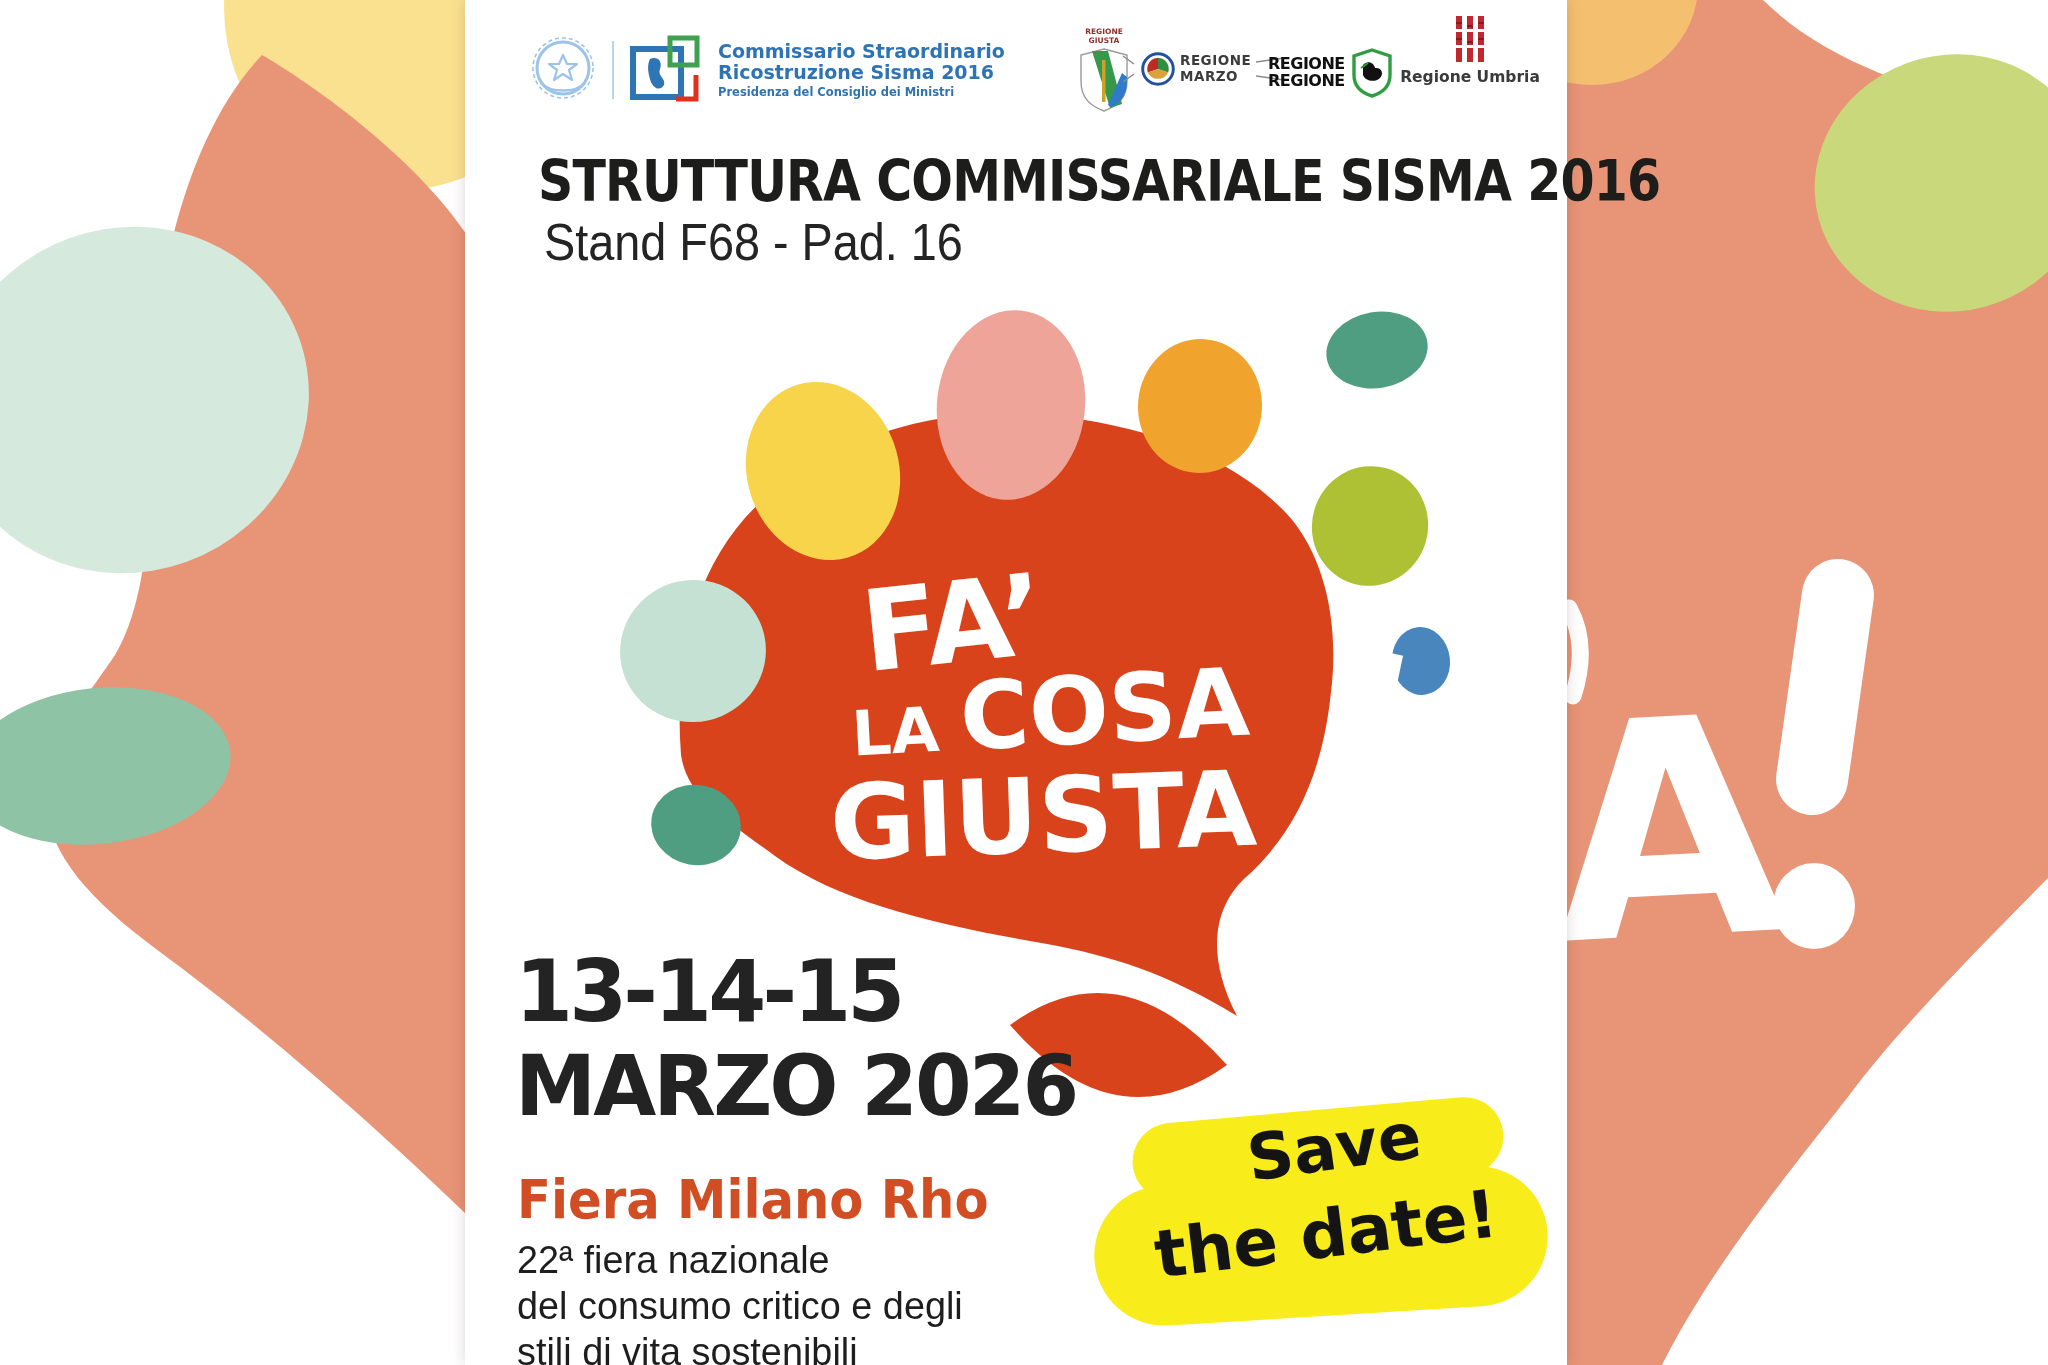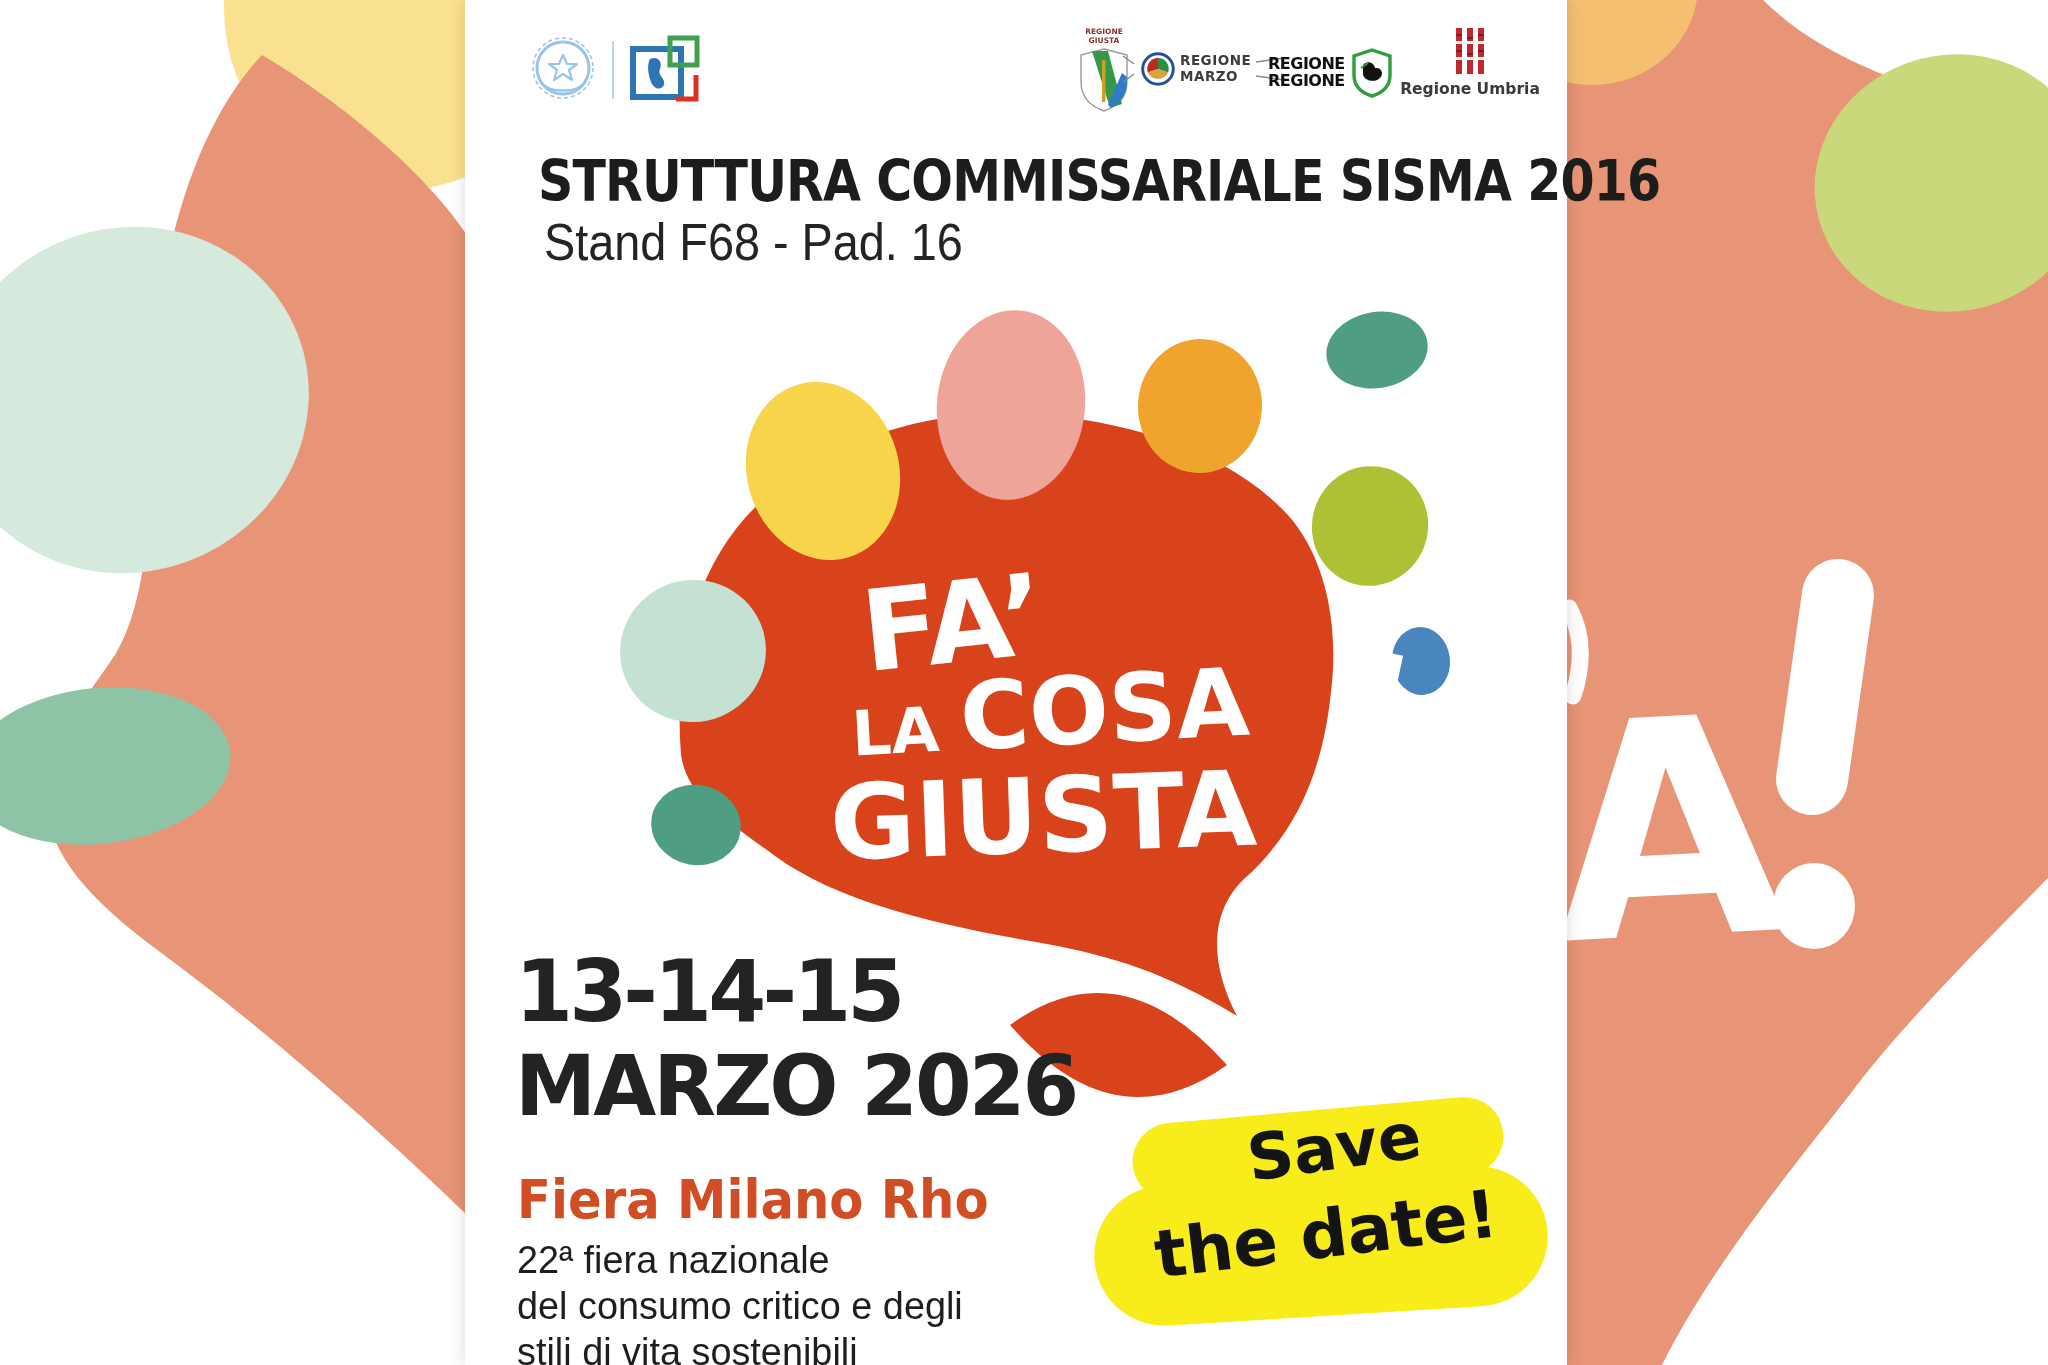--- a/index.html
+++ b/index.html
@@ -15,21 +15,21 @@
   .inst-divider{width:2px;height:58px;background:#b9d4ec;}
   .inst-text{color:#2e74b5;line-height:1.12;}
   .inst-l1,.inst-l2{font-size:19px;font-weight:bold;letter-spacing:0;}
   .inst-l3{font-size:11.5px;font-weight:bold;margin-top:3px;}
   .reg-label{font-size:7.5px;font-weight:bold;color:#8c2f2f;text-align:center;line-height:1.15;}
   .abruzzo{left:1072px;top:28px;width:64px;display:flex;flex-direction:column;align-items:center;gap:2px;}
   .lazio{left:1122px;top:52px;display:flex;align-items:center;gap:5px;}
   .lazio-text{font-size:13.5px;font-weight:bold;color:#3c3c3c;line-height:1.18;letter-spacing:.5px;}
   .marche{left:1268px;top:48px;display:flex;align-items:center;gap:6px;}
   .marche-text{font-size:16px;font-weight:bold;color:#101010;line-height:1.05;letter-spacing:-.5px;text-align:left;}
-  .umbria{left:1400px;top:28px;width:140px;display:flex;flex-direction:column;align-items:center;gap:4px;}
+  .umbria{left:1400px;top:16px;width:140px;display:flex;flex-direction:column;align-items:center;gap:4px;}
   .umbria-text{font-size:15.5px;font-weight:bold;color:#3a3a3a;}
   
   .title{left:538px;top:148px;font-size:57px;font-weight:bold;color:#1d1d1b;
          letter-spacing:-1px;transform:scaleX(.86);transform-origin:left top;white-space:nowrap;}
   .stand{left:544px;top:212px;font-size:52px;font-weight:400;color:#242424;
          transform:scaleX(.9);transform-origin:left top;white-space:nowrap;
          font-family:"Liberation Sans",sans-serif;}
   
   .dates1{left:515px;top:941px;font-size:86px;font-weight:bold;color:#232323;letter-spacing:-4px;
           transform:scaleX(.97);transform-origin:left top;white-space:nowrap;}
@@ -92,20 +92,25 @@
       <path d="M35 20 L39 29 L49 29 L41 35 L44 45 L35 39 L26 45 L29 35 L21 29 L31 29 Z" fill="none" stroke="#9cc3e8" stroke-width="2.2" stroke-linejoin="round"></path>
       <path d="M 13 48 C 22 58, 48 58, 57 48" fill="none" stroke="#9cc3e8" stroke-width="2.5"></path>
     </svg>
     <div class="inst-divider"></div>
     <svg width="76" height="74" viewBox="0 0 76 74">
       <rect x="5" y="16" width="48" height="48" fill="#ffffff" stroke="#2e75b6" stroke-width="6"></rect>
       <path d="M 22 26 C 29 23, 35 28, 32 36 C 29 43, 38 45, 36 52 C 32 59, 24 55, 22 46 C 20 39, 19 32, 22 26 Z" fill="#2e75b6"></path>
       <rect x="42" y="5" width="27" height="27" fill="none" stroke="#3fa14f" stroke-width="5"></rect>
       <path d="M 68 42 L 68 66 L 48 66" fill="none" stroke="#e0301e" stroke-width="5"></path>
     </svg>
+    <div class="inst-text">
+      <div class="inst-l1">Commissario Straordinario</div>
+      <div class="inst-l2">Ricostruzione Sisma 2016</div>
+      <div class="inst-l3">Presidenza del Consiglio dei Ministri</div>
+    </div>
   </div>
 
   <div class="abs abruzzo">
     <div class="reg-label">
       <span>REGIONE</span><br>
       <span>GIUSTA</span>
     </div>
     <svg width="54" height="66" viewBox="0 0 54 66">
       <path d="M 27 2 L 50 8 V 34 C 50 52 40 59 27 64 C 14 59 4 52 4 34 V 8 Z" fill="#ffffff" stroke="#999999" stroke-width="1.4"></path>
       <path d="M 15 4 L 31 4 L 45 57 L 33 61 Z" fill="#36984a"></path>

